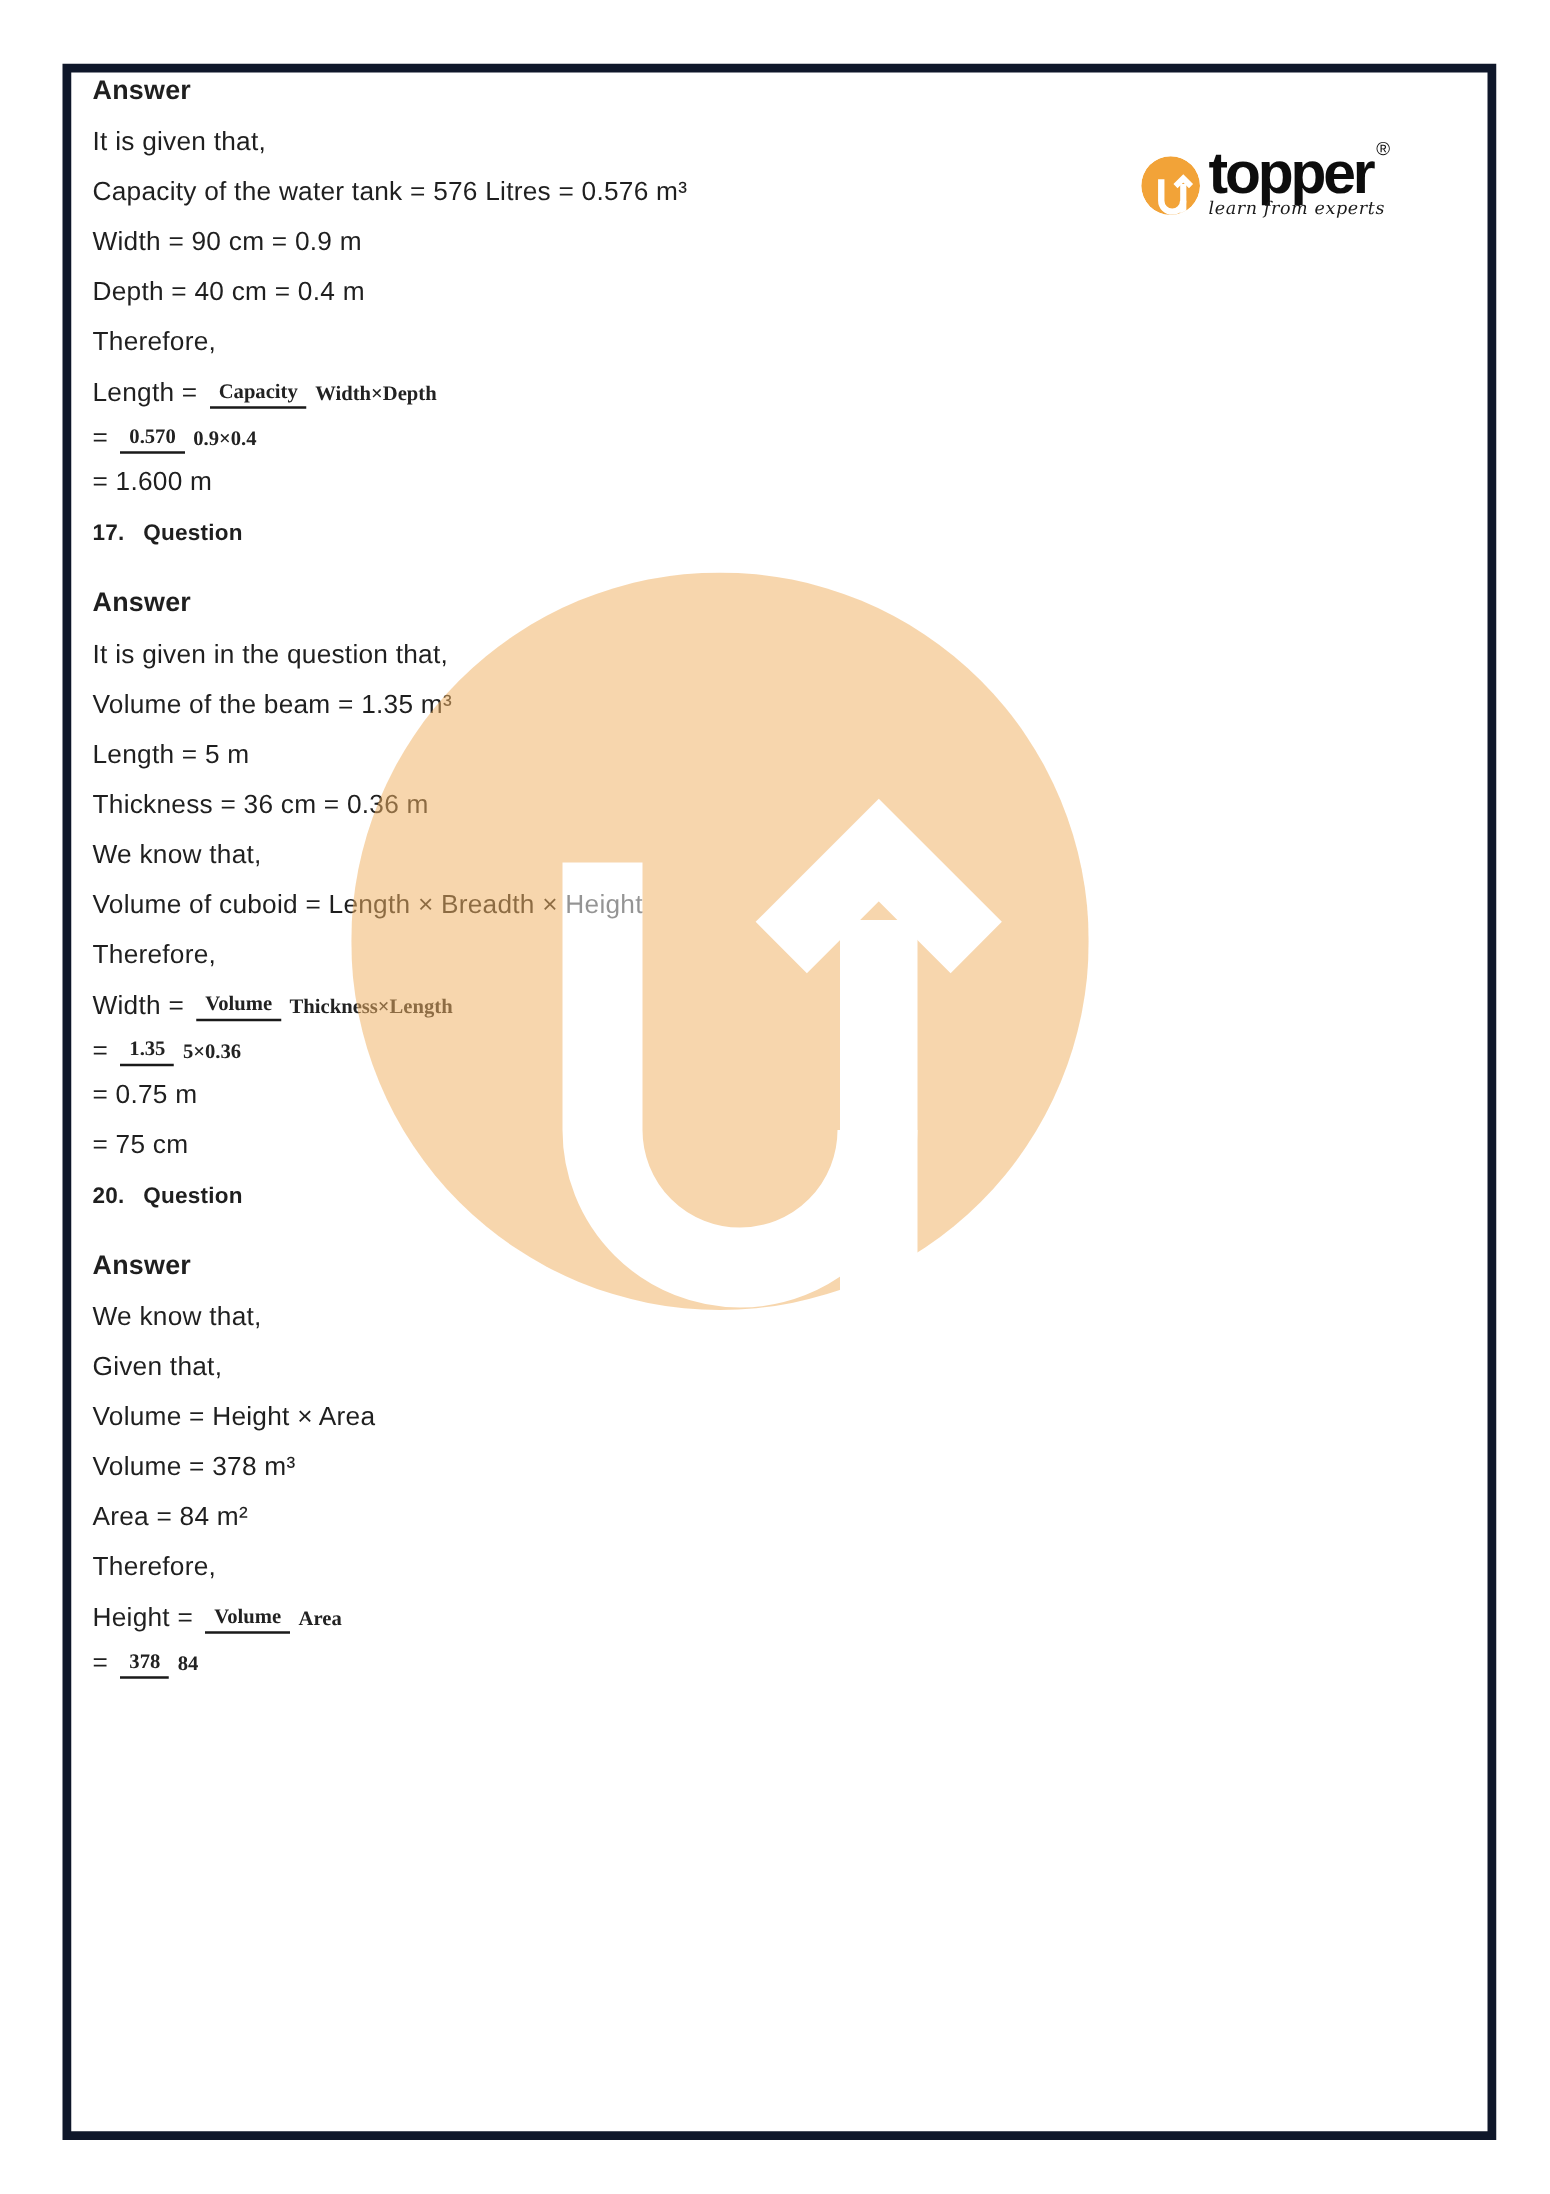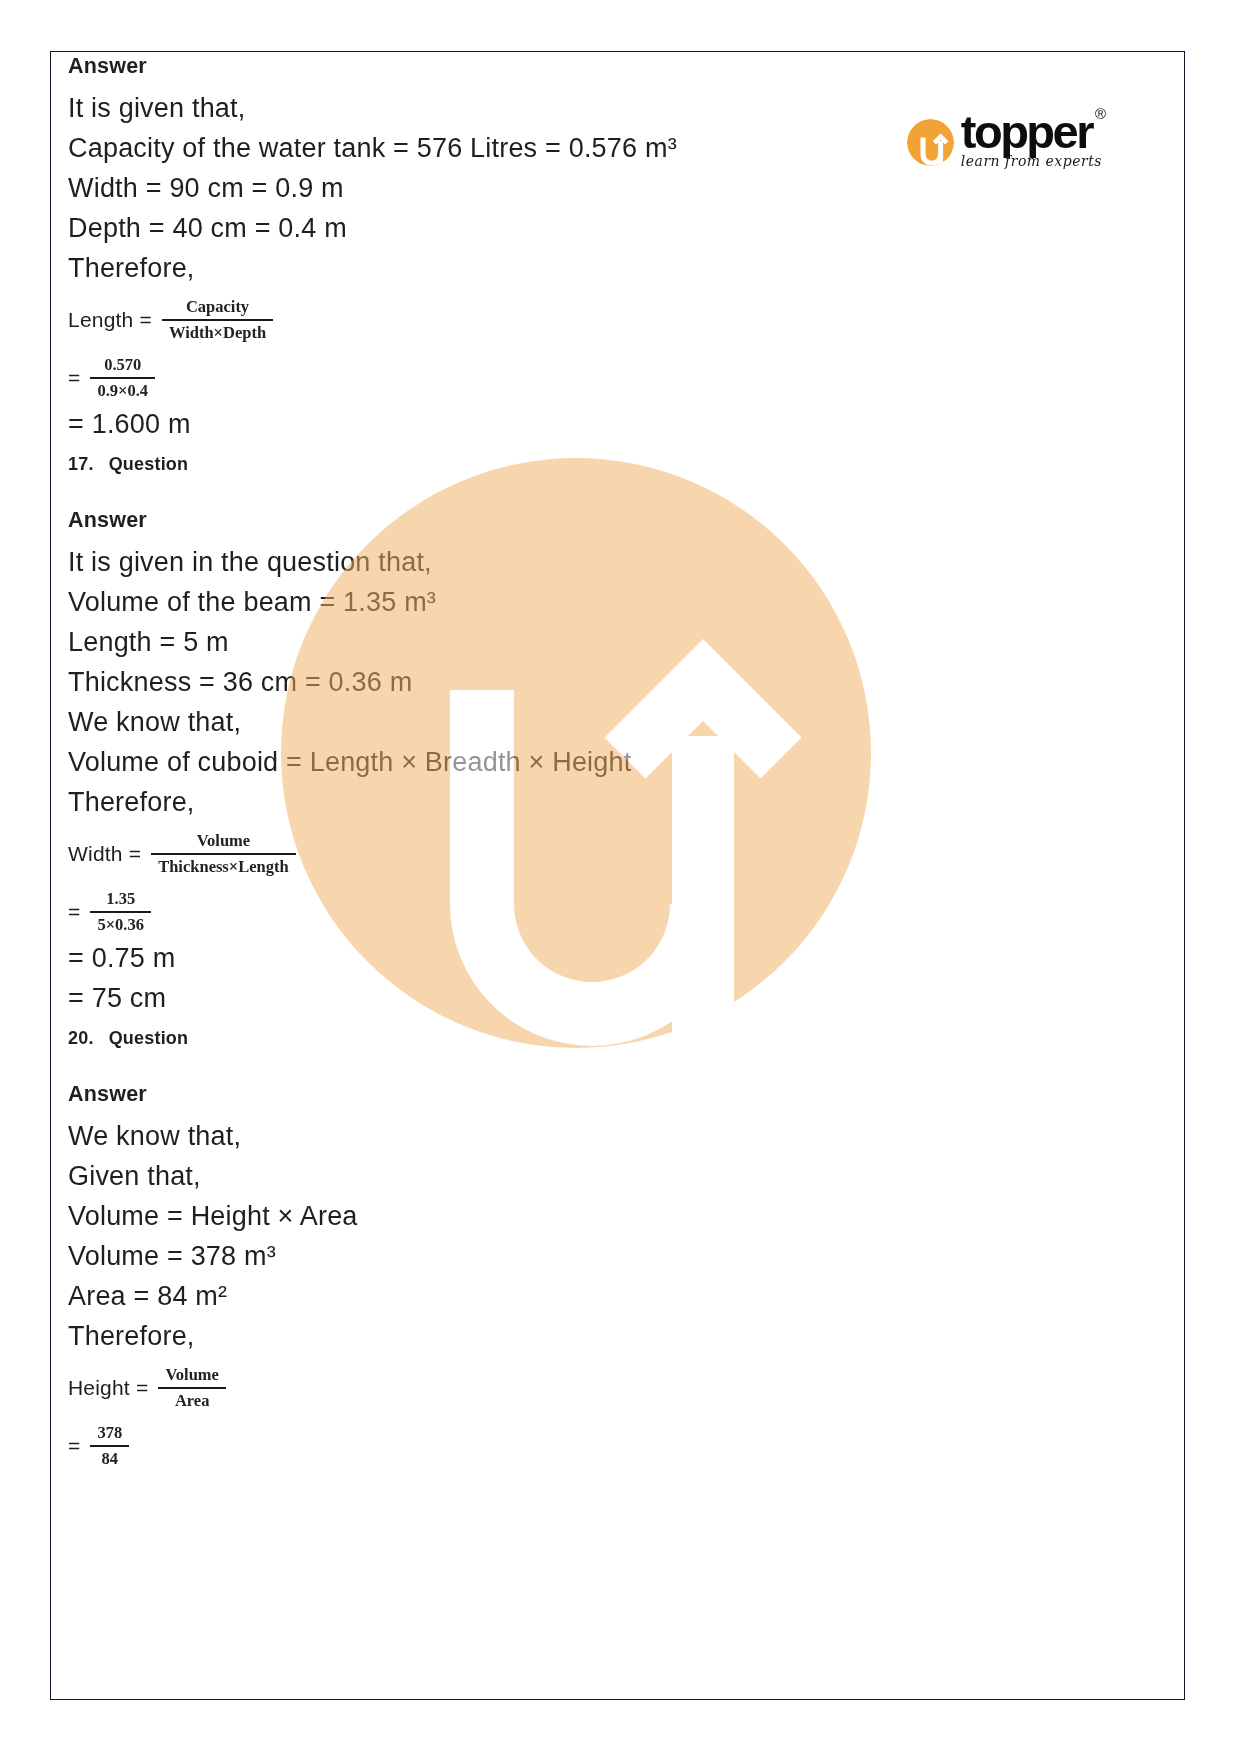--- a/index.html
+++ b/index.html
@@ -7,34 +7,34 @@
     width:1240px; height:1755px;
     background:#ffffff;
     font-family:"Liberation Sans", sans-serif;
     color:#1f1f1f;
     position:relative;
     overflow:hidden;
   }
   .sheet {
     position:absolute; left:50px; top:51px;
     width:1133px; height:1647px;
-    border:1px solid #0f172a;
+    border:7px solid #0f172a;
     background:#fff;
   }
   .content { padding:3px 24px 0 17px; }
 
-  .ln { font-size:27px; line-height:22px; margin:0 0 18px 0; letter-spacing:0.2px; }
+  .ln { font-size:21px; line-height:22px; margin:0 0 18px 0; letter-spacing:0.2px; }
   .hd { font-weight:bold; font-size:21.5px; margin-bottom:20px; }
   .qline { font-weight:bold; font-size:18px; margin-bottom:34px; }
   .qline .qnum { display:inline-block; margin-right:15px; }
 
   .fr { display:flex; align-items:center; margin:2px 0 12px 0; font-size:21px; line-height:22px; }
   .fr .lhs { margin-right:10px; letter-spacing:0.2px; }
   .frac {
-    display:inline-flex; flex-direction:column; text-align:center;
+    display:inline-flex; flex-direction:row; text-align:center;
     font-family:"Liberation Serif", serif; font-weight:bold;
     font-size:16.5px; line-height:20px; color:#222;
   }
   .frac .num { padding:0 7px 2px; border-bottom:2px solid #1a1a1a; }
   .frac .den { padding:2px 7px 0; }
 
   
   .watermark {
     position:absolute; left:281px; top:458px;
     width:590px; height:590px;

